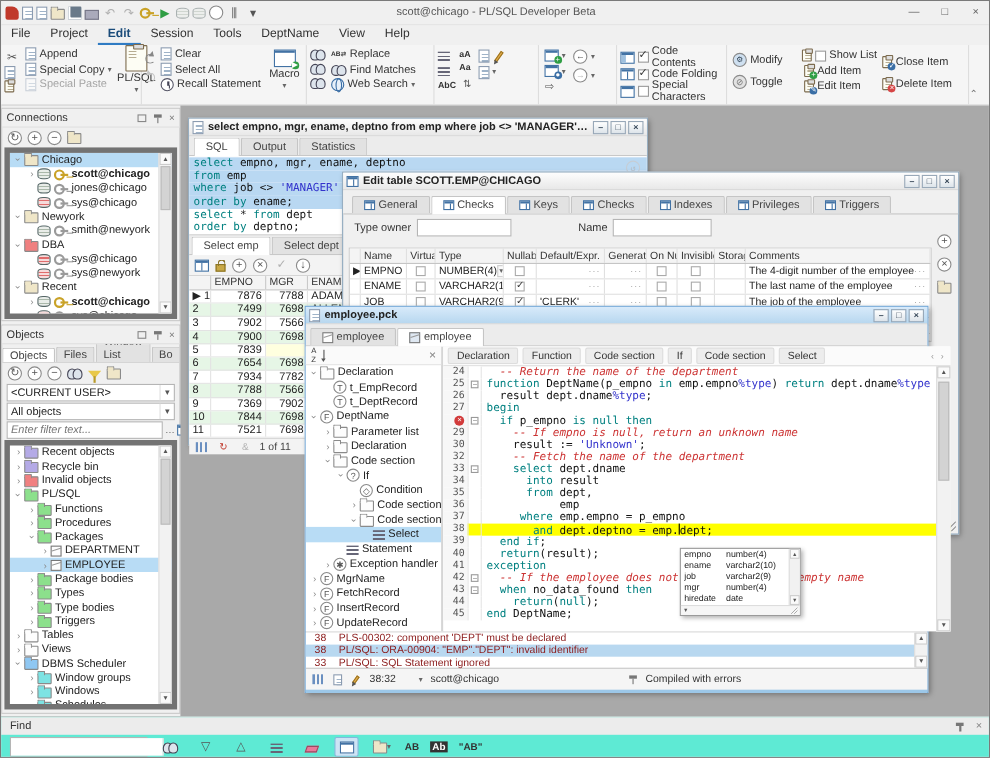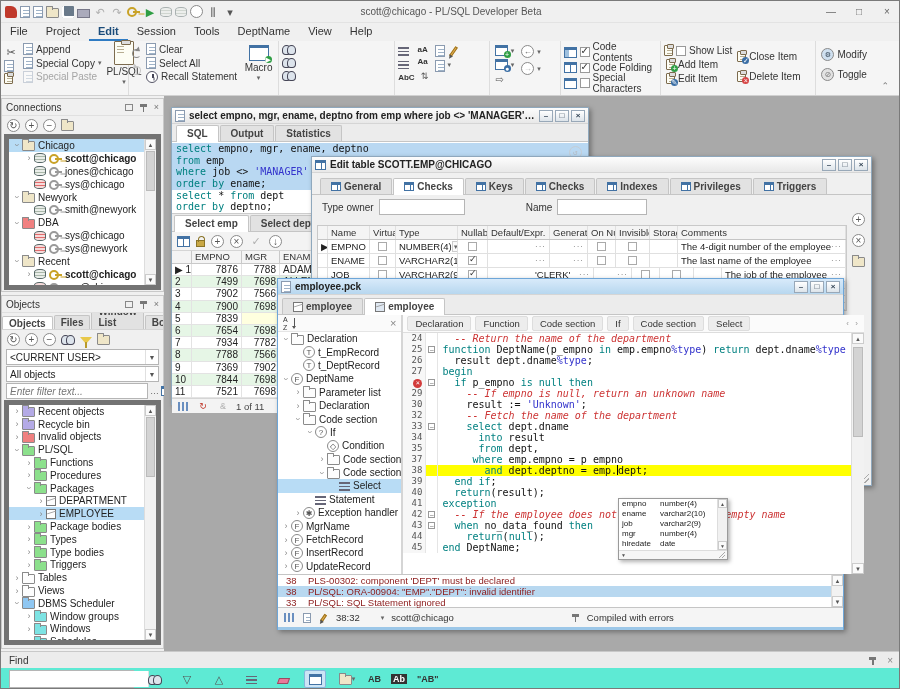--- a/index.html
+++ b/index.html
@@ -112,21 +112,21 @@
 
   
   .mdi { position:absolute; left:163px; top:95px; width:737px; height:555px; background:#a9a9a9; }
   .window { position:absolute; background:#f0f0f0; border:1px solid #8fa8bd; box-shadow:2px 2px 5px rgba(0,0,0,.35); }
   .wtitle { height:16px; display:flex; align-items:center; gap:4px; padding:0 3px; font-size:10px; font-weight:bold; color:#222;
             background:linear-gradient(#fdfdfd,#e8e8e8); border-bottom:1px solid #d5d5d5; white-space:nowrap; overflow:hidden; }
   .wtitle .t { overflow:hidden; text-overflow:ellipsis; flex:1; font-weight:bold; }
   .wbtns { display:flex; gap:2px; margin-left:auto; flex:none; }
   .wbtn { width:14px; height:12px; border:1px solid #98a8b8; background:linear-gradient(#fff,#dde4ea); font-size:8px; line-height:10px; text-align:center; color:#345; }
   .doctabs { display:flex; align-items:flex-end; height:18px; background:#ececec; border-bottom:1px solid #c5c5c5; padding-left:4px; }
-  .dtab { padding:2px 10px 2px 10px; font-size:10px; color:#444; border:1px solid #c5c5c5; border-bottom:none; background:#e2e2e2; margin-right:1px; border-radius:2px 2px 0 0; display:flex; gap:3px; align-items:center;font-weight:bold; }
+  .dtab { padding:2px 10px 2px 10px; font-size:10px; color:#444; border:1px solid #c5c5c5; border-bottom:none; background:#e2e2e2; margin-right:1px; border-radius:2px 2px 0 0; display:flex; gap:3px; align-items:center; }
   .dtab.active { background:#fff; position:relative; top:1px; padding-bottom:3px; }
 
   
   .sqlwin { left:170px; top:106px; width:418px; height:298px; z-index:10; }
   .sqledit { position:relative; height:72px; background:#fff; border-bottom:1px solid #ccc; font-family:"DejaVu Sans Mono","Liberation Mono",monospace; font-size:10px; padding:1px 0 0 4px; }
   .sline { height:11.7px; white-space:pre; }
   .sline.sel { background:#b9d8f2; margin-left:-4px; padding-left:4px; }
   .sk { color:#008080; } .sc { color:#cc3333; font-style:italic; } .ss { color:#3333cc; } .sp { color:#111; }
   .editbadge { position:absolute; right:6px; top:4px; width:13px; height:13px; border:1px solid #c5cdd5; border-radius:50%; color:#b5bdc5; font-size:8px; line-height:12px; text-align:center; }
   .restabs { display:flex; align-items:flex-end; height:18px; background:#ececec; border-bottom:1px solid #c5c5c5; padding-left:2px; }
@@ -307,20 +307,35 @@
           <span class="caret">▾</span>
       </div>
     </div>
 
     <div class="rgroup" style="width:118px">
       <div class="rcol" style="gap:4px;padding-top:2px">
         <span class="ib x-binoc"></span>
         <span class="ib x-binoc"></span>
         <span class="ib x-binoc"></span>
       </div>
+      <div class="rcol">
+        <div class="rbtn">
+            <span class="ib ftxt" style="font-size:6px;width:14px">AB⇄</span>
+            <span>Replace</span>
+          </div>
+        <div class="rbtn">
+            <span class="ib x-binoc"></span>
+            <span>Find Matches</span>
+          </div>
+        <div class="rbtn">
+            <span class="ib x-globe"></span>
+            <span>Web Search</span>
+            <span class="caret">▾</span>
+          </div>
+      </div>
     </div>
 
     <div class="rgroup" style="width:96px">
       <div class="rcol" style="gap:3px;padding-top:2px">
         <span class="ib x-bars"></span>
         <span class="ib x-bars"></span>
         <span class="ib ftxt" style="font-size:8px">AbC</span>
       </div>
       <div class="rcol" style="gap:3px;padding-top:2px">
         <span class="ib ftxt" style="font-size:8px">aA</span>
@@ -378,20 +393,33 @@
           <span>Code Folding</span>
           </div>
         <div class="chkrow">
             <span class="ib x-win"></span>
           <span class="cb"></span>
           <span>Special Characters</span>
           </div>
       </div>
     </div>
 
+    <div class="rgroup" style="width:66px;border-right:none">
+      <div class="rcol" style="gap:6px;padding-top:4px">
+        <div class="rbtn">
+            <span class="ib x-circ" style="background:#cfe0f0;color:#345;font-size:7px">⚙</span>
+            <span>Modify</span>
+          </div>
+        <div class="rbtn">
+            <span class="ib x-circ" style="background:#e2e2e2;color:#777;font-size:8px">⊘</span>
+            <span>Toggle</span>
+          </div>
+      </div>
+    </div>
+
     <div class="rgroup" style="width:158px">
       <div class="rcol" style="gap:3px;padding-top:2px">
         <div class="chkrow">
             <span class="ib x-clip" style="width:9px;height:11px"></span>
           <span class="cb"></span>
           <span>Show List</span>
           </div>
         <div class="rbtn">
             <span class="ib x-clip" style="width:9px;height:11px">
               <span class="badge b-green">+</span>
@@ -410,33 +438,20 @@
             <span class="ib x-clip" style="width:9px;height:11px">
               <span class="badge b-blue">✓</span>
             </span>
             <span>Close Item</span>
           </div>
         <div class="rbtn">
             <span class="ib x-clip" style="width:9px;height:11px">
               <span class="badge b-red">×</span>
             </span>
             <span>Delete Item</span>
-          </div>
-      </div>
-    </div>
-
-    <div class="rgroup" style="width:66px;border-right:none">
-      <div class="rcol" style="gap:6px;padding-top:4px">
-        <div class="rbtn">
-            <span class="ib x-circ" style="background:#cfe0f0;color:#345;font-size:7px">⚙</span>
-            <span>Modify</span>
-          </div>
-        <div class="rbtn">
-            <span class="ib x-circ" style="background:#e2e2e2;color:#777;font-size:8px">⊘</span>
-            <span>Toggle</span>
           </div>
       </div>
     </div>
     <div class="ribchev">⌃</div>
   </div>
 
   <div class="panel" style="top:97px;height:194px">
     <div class="phead">
         <span>Connections</span>
       <span class="pbtns">
@@ -913,21 +928,21 @@
         <div class="etrow">
           <span class="etc" style="width: 10px;"></span>
           <span class="etc" style="width: 42px;">JOB</span>
           <span class="etc" style="width: 26px;">
             <span class="cbx"></span>
           </span>
           <span class="etc" style="width: 62px;">VARCHAR2(9)</span>
           <span class="etc" style="width: 30px;">
             <span class="cbx on"></span>
           </span>
-          <span class="etc" style="width: 62px; margin-left: 44px;">'CLERK'<span class="ell">···</span></span>
+          <span class="etc" style="width: 62px;">'CLERK'<span class="ell">···</span></span>
           <span class="etc" style="width: 38px;">
             <span class="ell">···</span>
           </span>
           <span class="etc" style="width: 28px;">
             <span class="cbx"></span>
           </span>
           <span class="etc" style="width: 34px;">
             <span class="cbx"></span>
           </span>
           <span class="etc" style="width: 28px;"></span>
@@ -1127,20 +1142,21 @@
             <div class="crow"><span class="cnum">25</span><span class="cfold"><span class="fbox">—</span></span><span class="ctext"><span class="sk">function</span><span class="sp"> DeptName(p_empno </span><span class="sk">in</span><span class="sp"> emp.empno</span><span class="ss">%type</span><span class="sp">) </span><span class="sk">return</span><span class="sp"> dept.dname</span><span class="ss">%type</span><span class="sp"> </span><span class="sk">is</span></span></div>
             <div class="crow"><span class="cnum">26</span><span class="cfold"></span><span class="ctext"><span class="sp">  result dept.dname</span><span class="ss">%type</span><span class="sp">;</span></span></div>
             <div class="crow"><span class="cnum">27</span><span class="cfold"></span><span class="ctext"><span class="sk">begin</span></span></div>
             <div class="crow"><span class="cnum"><span class="errico">×</span></span><span class="cfold"><span class="fbox">—</span></span><span class="ctext"><span class="sp">  </span><span class="sk">if</span><span class="sp"> p_empno </span><span class="sk">is null then</span></span></div>
             <div class="crow"><span class="cnum">29</span><span class="cfold"></span><span class="ctext"><span class="sc">    -- If empno is null, return an unknown name</span></span></div>
             <div class="crow"><span class="cnum">30</span><span class="cfold"></span><span class="ctext"><span class="sp">    result := </span><span class="ss">'Unknown'</span><span class="sp">;</span></span></div>
             <div class="crow"><span class="cnum">32</span><span class="cfold"></span><span class="ctext"><span class="sc">    -- Fetch the name of the department</span></span></div>
             <div class="crow"><span class="cnum">33</span><span class="cfold"><span class="fbox">—</span></span><span class="ctext"><span class="sp">    </span><span class="sk">select</span><span class="sp"> dept.dname</span></span></div>
             <div class="crow"><span class="cnum">34</span><span class="cfold"></span><span class="ctext"><span class="sp">      </span><span class="sk">into</span><span class="sp"> result</span></span></div>
             <div class="crow"><span class="cnum">35</span><span class="cfold"></span><span class="ctext"><span class="sp">      </span><span class="sk">from</span><span class="sp"> dept,</span></span></div>
+            <div class="crow"><span class="cnum">36</span><span class="cfold"></span><span class="ctext"><span class="sp">           emp</span></span></div>
             <div class="crow"><span class="cnum">37</span><span class="cfold"></span><span class="ctext"><span class="sp">     </span><span class="sk">where</span><span class="sp"> emp.empno = p_empno</span></span></div>
             <div class="crow hl"><span class="cnum">38</span><span class="cfold"></span><span class="ctext"><span class="sp">       </span><span class="sk">and</span><span class="sp"> dept.deptno = emp.</span><span class="tcaret"></span><span class="sp">dept;</span></span></div>
             <div class="crow"><span class="cnum">39</span><span class="cfold"></span><span class="ctext"><span class="sp">  </span><span class="sk">end if</span><span class="sp">;</span></span></div>
             <div class="crow"><span class="cnum">40</span><span class="cfold"></span><span class="ctext"><span class="sp">  </span><span class="sk">return</span><span class="sp">(result);</span></span></div>
             <div class="crow"><span class="cnum">41</span><span class="cfold"></span><span class="ctext"><span class="sk">exception</span></span></div>
             <div class="crow"><span class="cnum">42</span><span class="cfold"><span class="fbox">—</span></span><span class="ctext"><span class="sc">  -- If the employee does not exist, return an empty name</span></span></div>
             <div class="crow"><span class="cnum">43</span><span class="cfold"><span class="fbox">—</span></span><span class="ctext"><span class="sp">  </span><span class="sk">when</span><span class="sp"> no_data_found </span><span class="sk">then</span></span></div>
             <div class="crow"><span class="cnum">44</span><span class="cfold"></span><span class="ctext"><span class="sp">    </span><span class="sk">return</span><span class="sp">(</span><span class="sk">null</span><span class="sp">);</span></span></div>
             <div class="crow"><span class="cnum">45</span><span class="cfold"></span><span class="ctext"><span class="sk">end</span><span class="sp"> DeptName;</span></span></div>
           </div>

